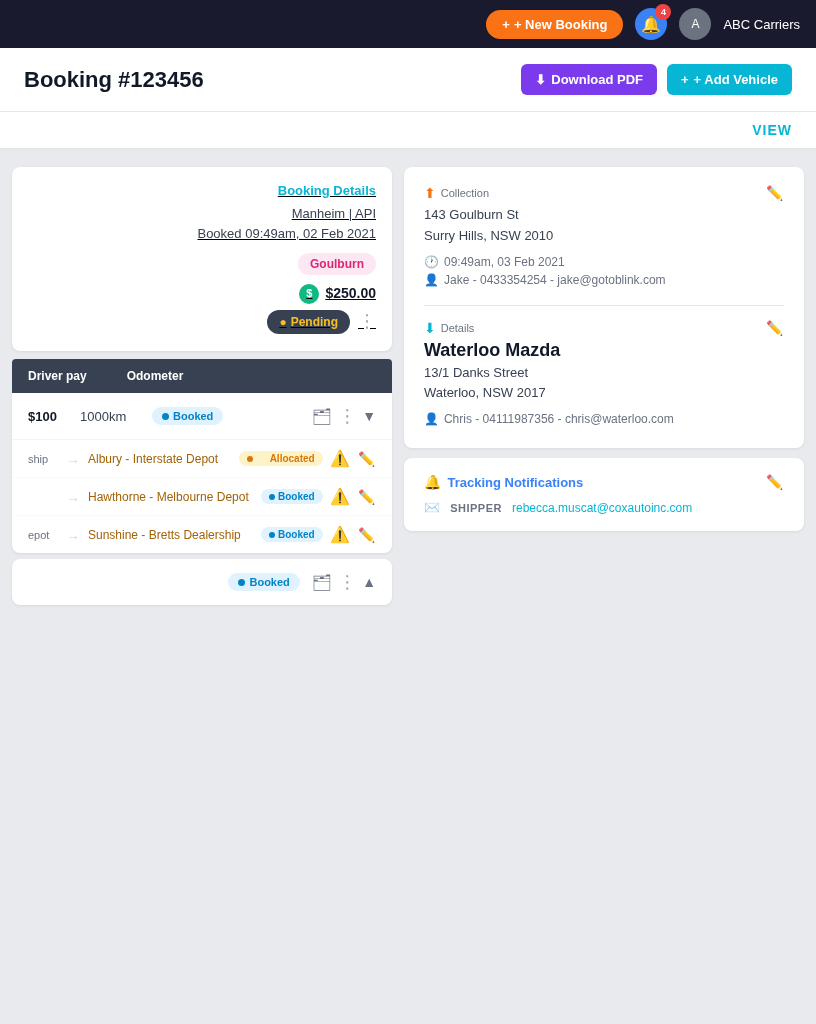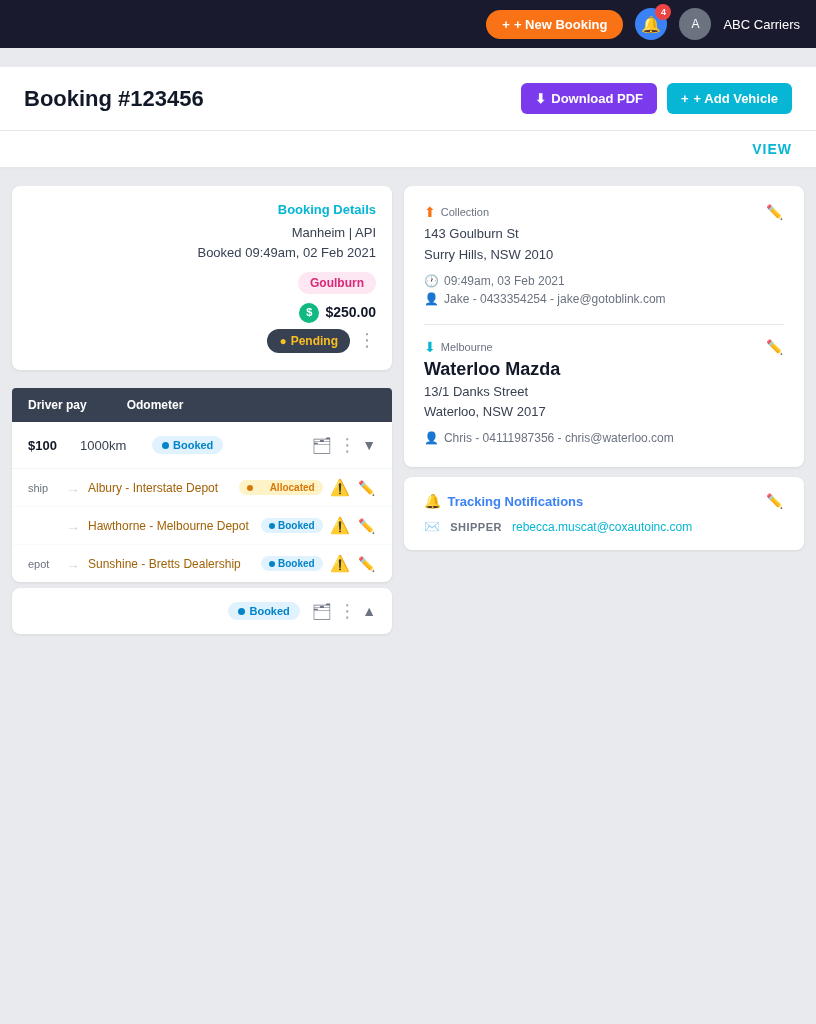--- a/index.html
+++ b/index.html
@@ -79,21 +79,20 @@
     }
 
     
     .page-header {
       background: white;
       padding: 16px 24px;
       display: flex;
       align-items: center;
       justify-content: space-between;
       border-bottom: 1px solid #e5e7eb;
-      margin-top: 19px;
     }
     .booking-title {
       font-size: 22px;
       font-weight: 700;
       color: #111827;
     }
     .header-actions {
       display: flex;
       gap: 10px;
     }
@@ -156,22 +155,23 @@
       display: flex;
       flex-direction: column;
       gap: 0;
     }
 
     
     .booking-details-card {
       background: white;
       border-radius: 8px;
       padding: 16px;
-      margin-bottom: 18px;
+      margin-bottom: 8px;
       box-shadow: 0 1px 3px rgba(0,0,0,0.08);
+      text-decoration: underline;
     }
     .booking-details-title {
       color: #06b6d4;
       font-size: 13px;
       font-weight: 600;
       text-align: right;
       margin-bottom: 6px;
     }
     .booking-details-info {
       text-align: right;
@@ -654,21 +654,21 @@
         </div>
         <span class="edit-pencil">✏️</span>
       </div>
 
       <hr class="section-divider">
 
       <div style="display:flex; justify-content:space-between; align-items:flex-start;">
         <div style="flex:1;">
           <div class="card-section-label">
             <span class="delivery-icon">⬇</span>
-            <span>Melbourne</span>
+            <span>Details</span>
           </div>
           <div class="card-company-name">Waterloo Mazda</div>
           <div class="card-address">
             <span>13/1 Danks Street</span><br>
             <span>Waterloo, NSW 2017</span>
           </div>
           <div class="card-meta">
             <span class="person-icon">👤</span>
             <span>Chris - 04111987356 - chris@waterloo.com</span>
           </div>

